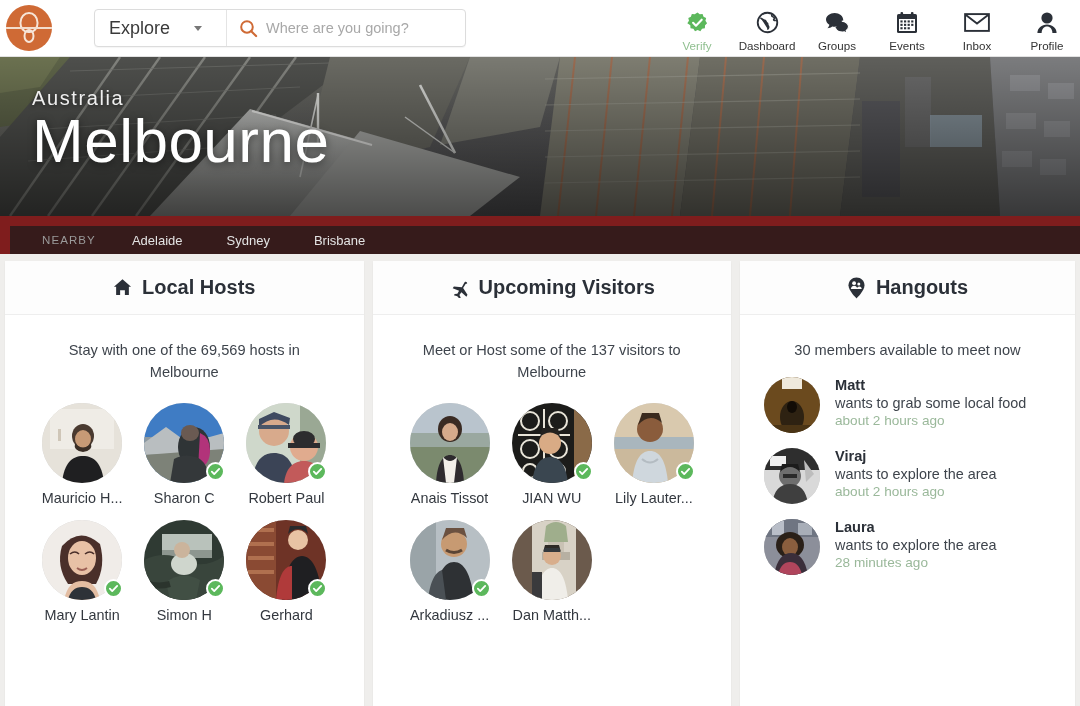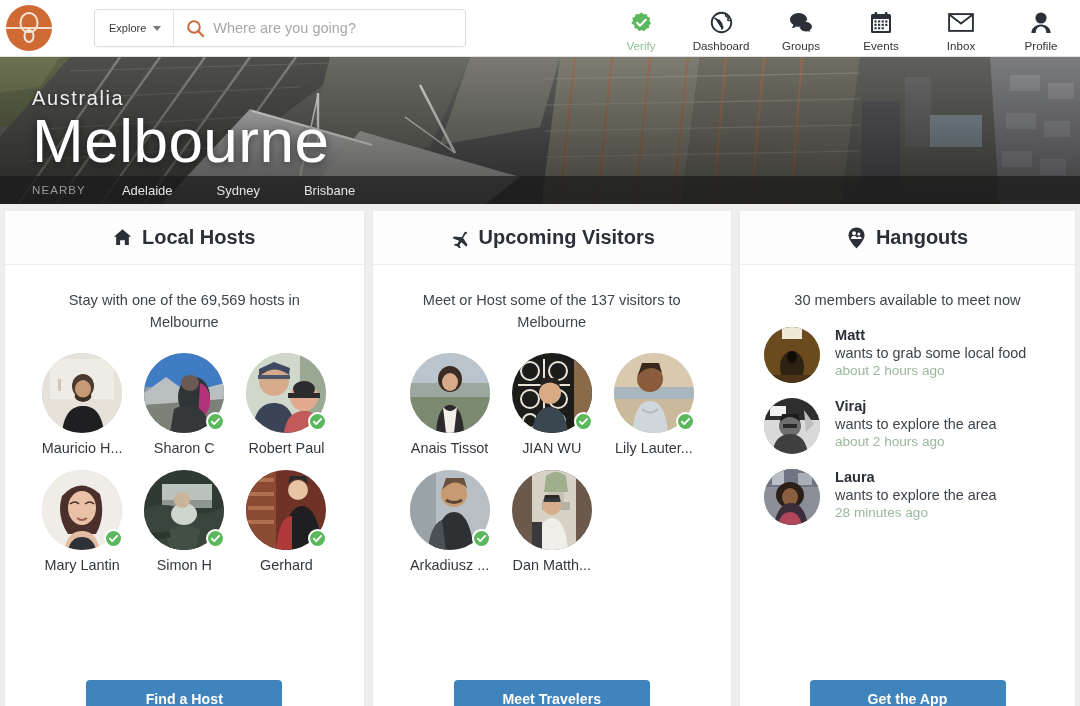--- a/index.html
+++ b/index.html
@@ -37,62 +37,62 @@
     background: #f3ddcd;
   }
 
   .searchwrap {
     display: flex; align-items: stretch; margin-left: 42px;
     height: 38px; width: 372px;
     border: 1px solid #dcdcdc; border-radius: 4px; background: #fff;
     box-shadow: 0 1px 1px rgba(0,0,0,.04);
   }
   .explore {
-    display: flex; align-items: center; gap: 7px;
-    padding: 0 12px 0 14px; font-size: 11px; color: #3a3a3a;
+    display: flex; align-items: center; gap: 24px;
+    padding: 0 24px 0 14px; font-size: 18px; color: #3a3a3a;
     border-right: 1px solid #e4e4e4; cursor: pointer; white-space: nowrap;
   }
   .caret { width: 0; height: 0; border-left: 4px solid transparent;
            border-right: 4px solid transparent; border-top: 5px solid #777; }
   .search-icon { margin: 0 8px 0 12px; display: flex; align-items: center; }
   .searchinput {
     flex: 1; border: 0; outline: 0; font-size: 14.5px; color: #222;
     font-family: "Liberation Sans", sans-serif; background: transparent;
   }
   .searchinput::placeholder { color: #a8a8a8; }
 
   .navitems { margin-left: auto; display: flex; align-items: center;
-              gap: 14px; padding-right: 6px; }
+              gap: 4px; }
   .navitem {
     width: 66px; display: flex; flex-direction: column; align-items: center;
     cursor: pointer; padding-top: 5px; position: relative;
   }
   .navitem .glyph { height: 26px; display: flex; align-items: center; justify-content: center; }
   .navitem .lbl { font-size: 11.6px; color: #333; margin-top: 3px; white-space: nowrap; }
   .navitem.verify .lbl { color: #8fbf8f; }
   .settings-caret {
     position: absolute; right: 8px; top: 14px;
     width: 0; height: 0; border-left: 4px solid transparent;
     border-right: 4px solid transparent; border-top: 5px solid #2b3038;
   }
 
   
-  .hero { position: relative; height: 147px; overflow: hidden; background: #7f1d1d; }
+  .hero { position: relative; height: 197px; overflow: hidden; background: #7f1d1d; }
   .heroimg { position: absolute; inset: 0; }
   .hero-txt { position: absolute; left: 32px; top: 30px; z-index: 4; }
   .hero-country {
     color: #efefef; font-size: 20px; letter-spacing: 1.6px; font-weight: 300;
     text-shadow: 0 1px 4px rgba(0,0,0,.6);
   }
   .hero-city {
     color: #fff; font-size: 62px; font-weight: 300; line-height: 1.05;
     letter-spacing: .5px; margin-top: -2px; text-shadow: 0 2px 8px rgba(0,0,0,.5);
   }
   .nearbybar {
-    position: absolute; left: 0; right: 0; bottom: 0; height: 28px; z-index: 5;
+    position: absolute; left: 10px; right: 0; bottom: 0; height: 28px; z-index: 5;
     background: rgba(26,26,26,.72);
     display: flex; align-items: center; padding-left: 32px; gap: 0;
   }
   .nearby-label {
     color: #9a9a9a; font-size: 11.5px; letter-spacing: 1.1px; margin-right: 36px;
   }
   .nearby-city {
     color: #e3e3e3; font-size: 13px; margin-right: 44px; cursor: pointer;
   }
 

